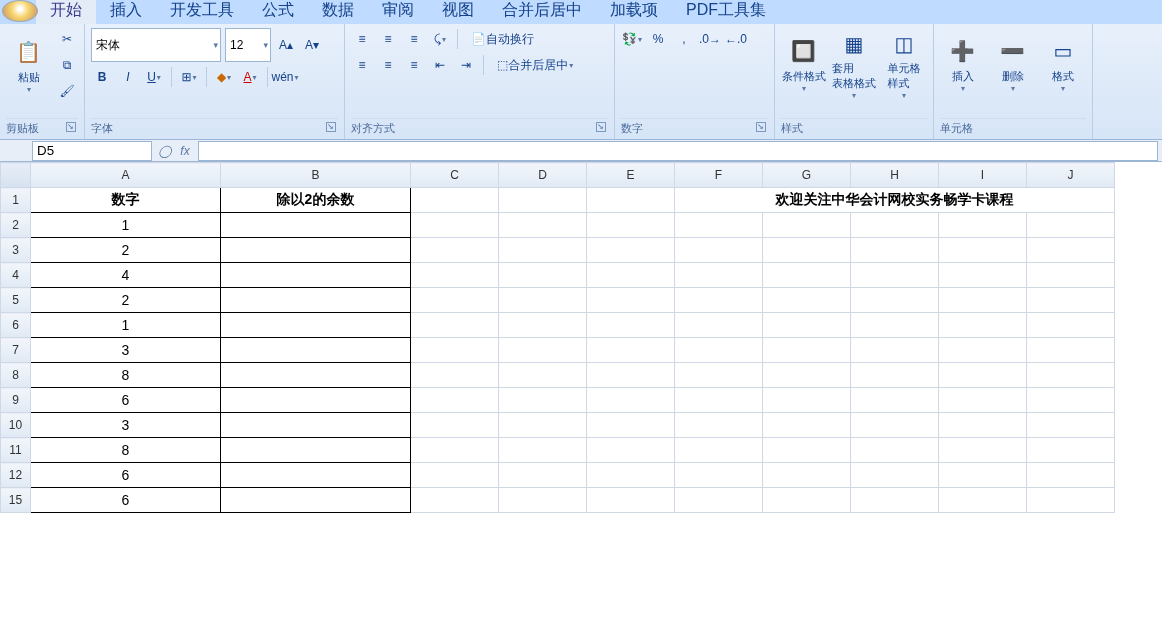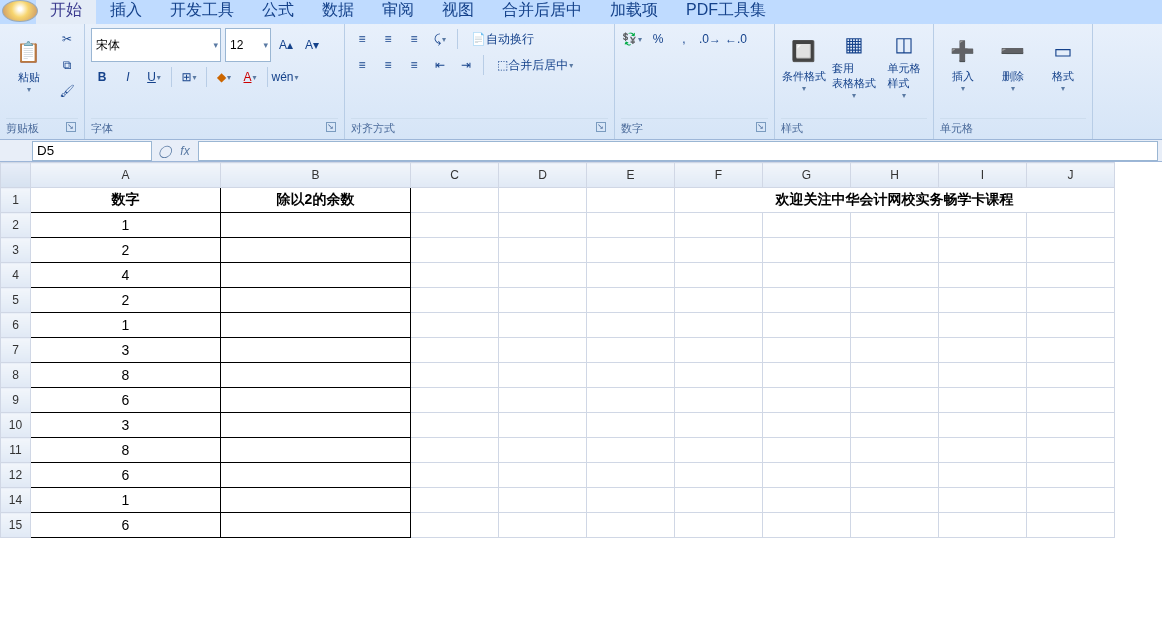--- a/index.html
+++ b/index.html
@@ -357,33 +357,20 @@
           <td class=""></td>
           <td class=""></td>
           <td class=""></td>
           <td class=""></td>
           <td class=""></td>
           <td class=""></td>
           <td class=""></td>
           <td class=""></td>
         </tr>
         <tr class="data-border">
-          <th class="rowh">14</th>
-          <td class=" bordered">1</td>
-          <td class=" bordered"></td>
-          <td class=""></td>
-          <td class=""></td>
-          <td class=""></td>
-          <td class=""></td>
-          <td class=""></td>
-          <td class=""></td>
-          <td class=""></td>
-          <td class=""></td>
-        </tr>
-        <tr class="data-border">
           <th class="rowh">15</th>
           <td class=" bordered">6</td>
           <td class=" bordered"></td>
           <td class=""></td>
           <td class=""></td>
           <td class=""></td>
           <td class=""></td>
           <td class=""></td>
           <td class=""></td>
           <td class=""></td>

